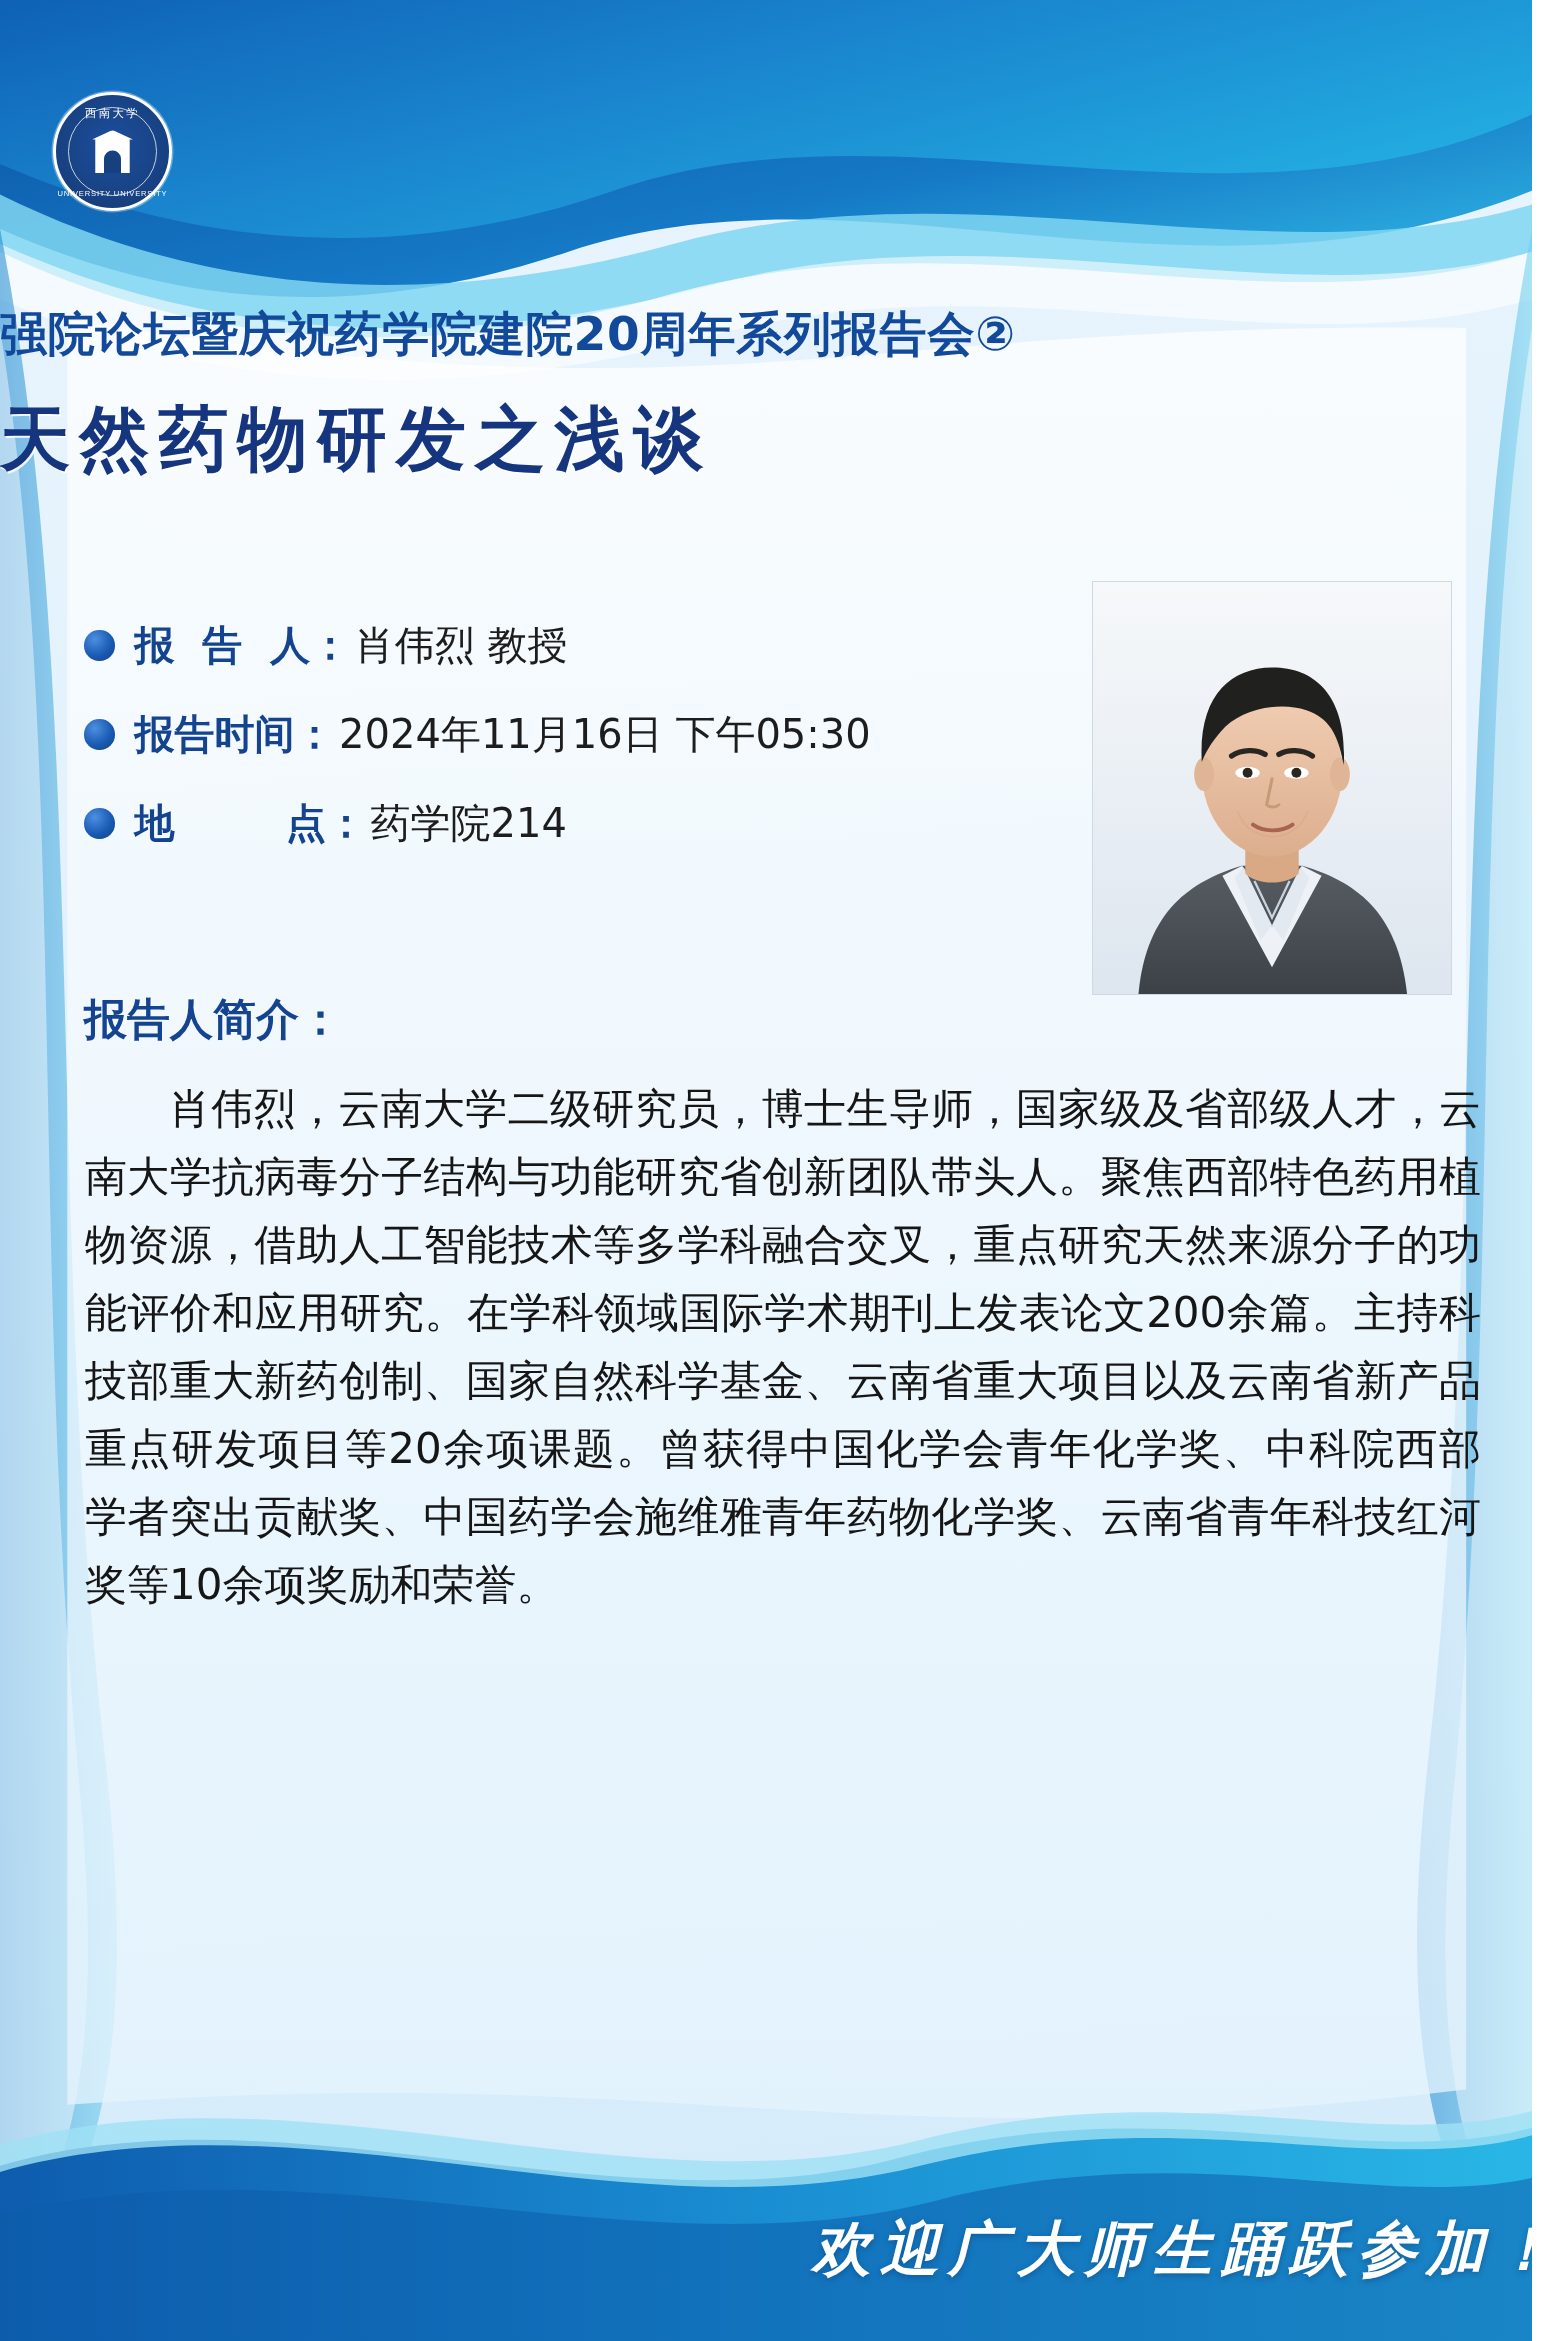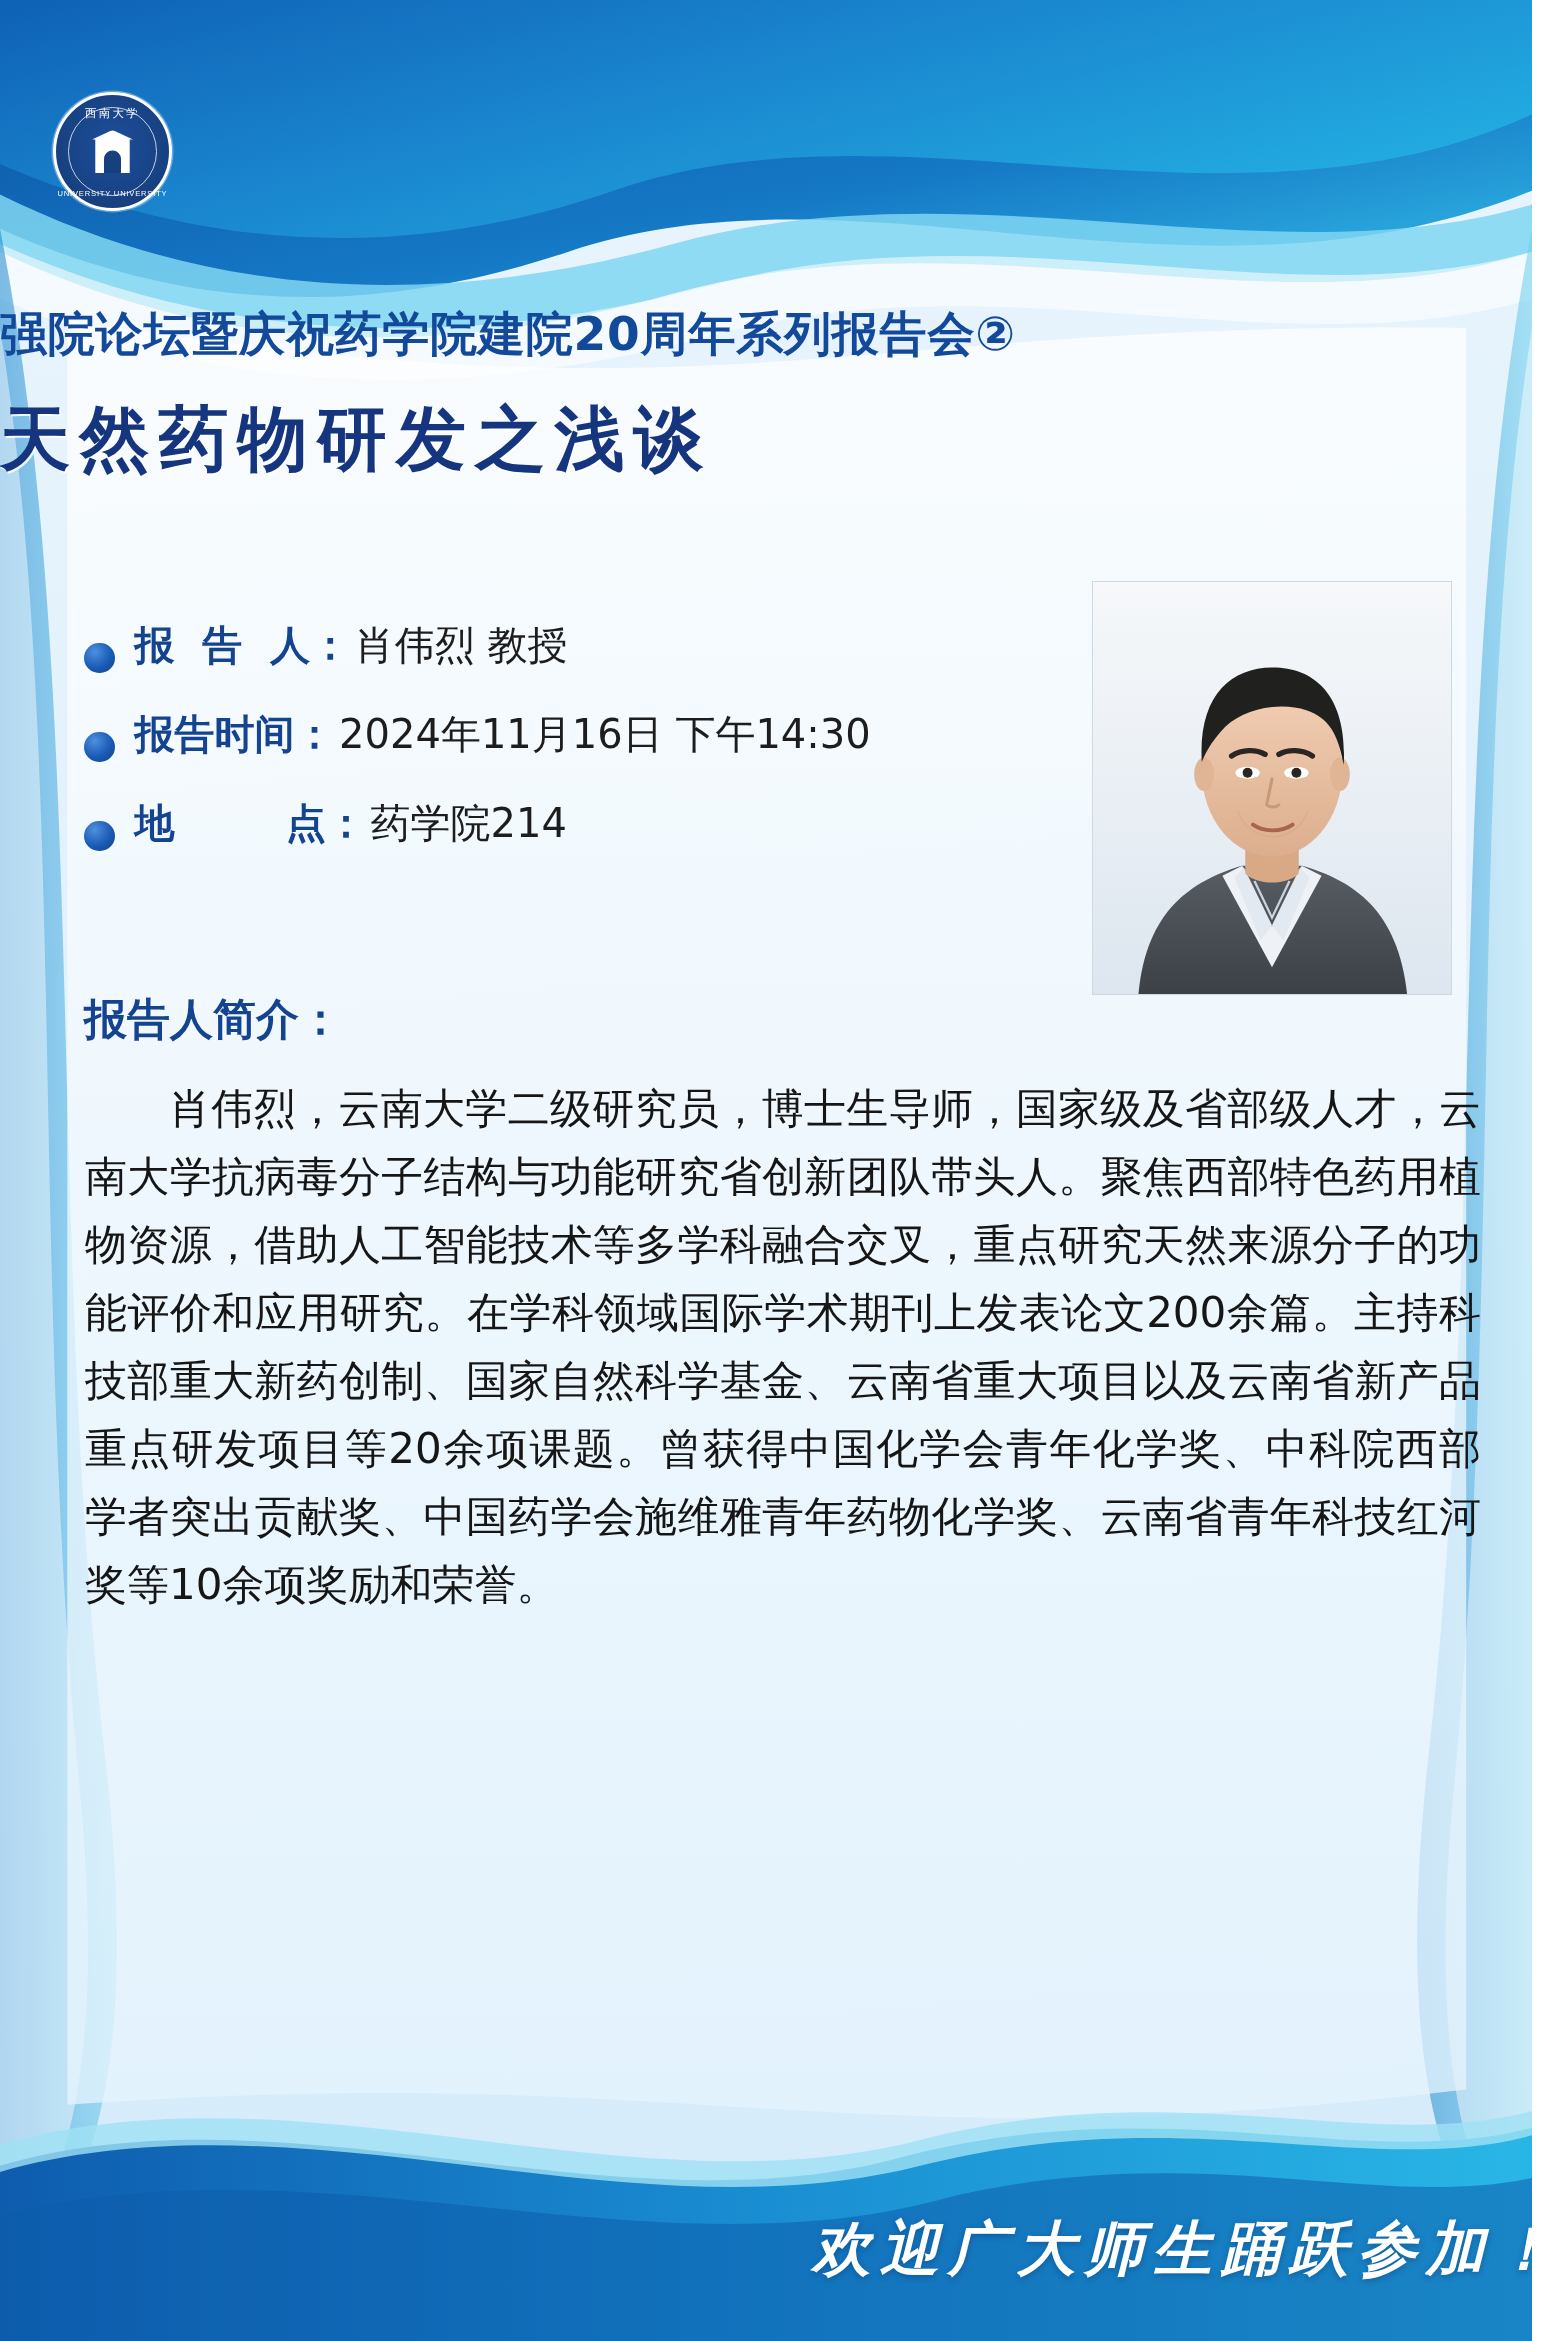--- a/index.html
+++ b/index.html
@@ -140,21 +140,21 @@
 
   
   .info-block {
     position: absolute;
     top: 618px;
     left: 84px;
     width: 953px;
   }
   .info-row {
     display: flex;
-    align-items: flex-end;
+    align-items: center;
     margin-bottom: 34px;
   }
   .bullet {
     width: 30.5px;
     height: 30.5px;
     border-radius: 50%;
     background: radial-gradient(circle at 35% 30%, #4d8fe0 0%, #1a5bb4 55%, #114185 100%);
     flex: none;
     margin-right: 20px;
   }
@@ -309,21 +309,21 @@
       <span class="bullet"></span>
       <span class="info-label">报  告  人</span>
       <span class="info-colon">：</span>
       <span class="info-value">肖伟烈  教授</span>
     </div>
 
     <div class="info-row">
       <span class="bullet"></span>
       <span class="info-label">报告时间</span>
       <span class="info-colon">：</span>
-      <span class="info-value">2024年11月16日 下午14:30</span>
+      <span class="info-value">2024年11月16日 下午05:30</span>
     </div>
 
     <div class="info-row">
       <span class="bullet"></span>
       <span class="info-label">地        点</span>
       <span class="info-colon">：</span>
       <span class="info-value">药学院214</span>
     </div>
 
   </div>

